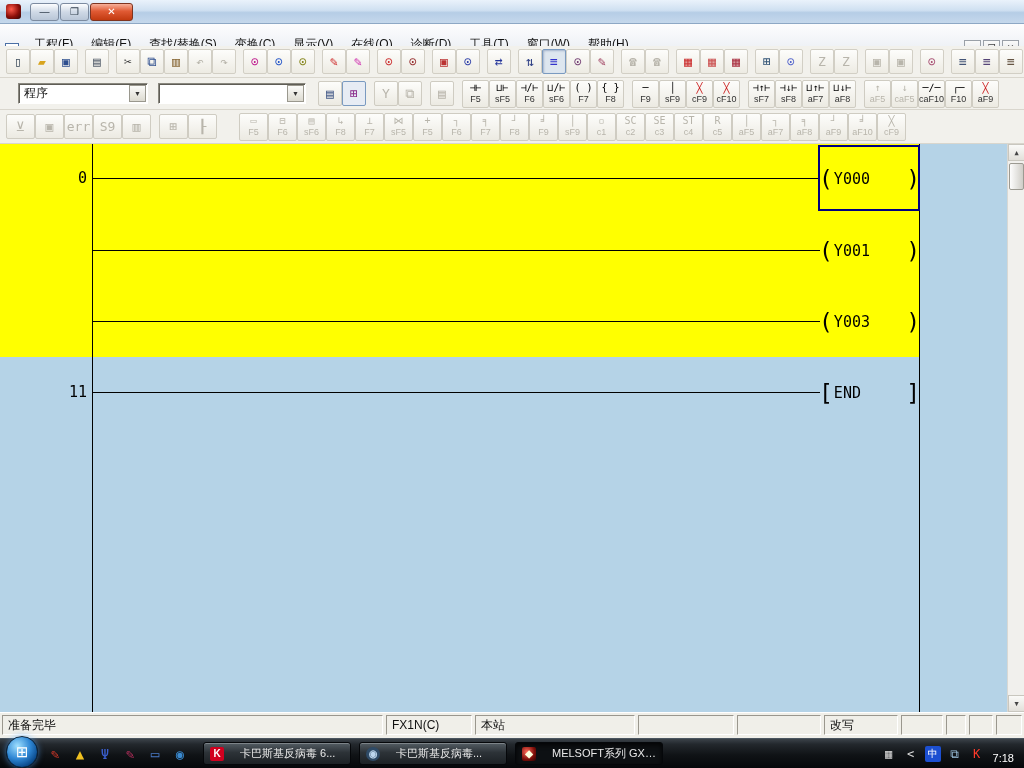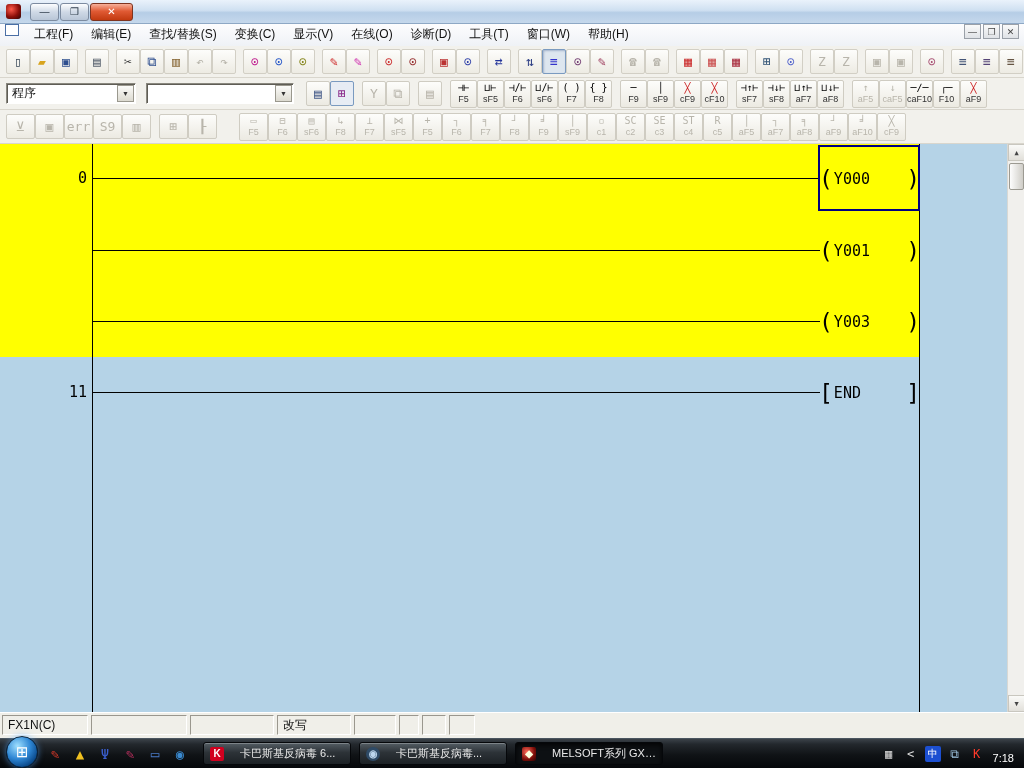--- a/index.html
+++ b/index.html
@@ -17,34 +17,34 @@
   .winbtns { display:flex; gap:1px; margin-left:4px; }
   .winbtn { width:29px; height:18px; border:1px solid #7c8ba0; border-radius:3px;
     background:linear-gradient(#fdfeff,#cfd9e6 50%,#b9c6d7); color:#33404f; font-size:10px;
     display:flex; align-items:center; justify-content:center; }
   .winbtn.close { width:43px; background:linear-gradient(#f7b09a,#e05a34 45%,#c23a10);
     border-color:#7e3420; color:#fff; }
 
   
   .menubar { position:absolute; top:24px; left:0; right:0; height:32px;
     background:linear-gradient(#fdfdfe,#e9edf3); border-bottom:1px solid #c8ccd4;
-    display:flex; align-items:flex-start; padding:0 3px; }
+    display:flex; align-items:flex-end; padding:0 3px; }
   .childicon { width:14px; height:12px; background:#fff; border:1px solid #4a6fa5; margin:0 6px 0 2px; flex:none; }
   .mitem { padding:2px 9px; color:#111; cursor:default; }
   .menuspacer { flex:1; }
   .childbtns { display:flex; gap:2px; margin-right:2px; }
   .childbtn { width:17px; height:15px; border:1px solid #9aa0a8;
     background:linear-gradient(#fafafa,#dfe2e6); color:#444; font-size:9px;
     display:flex; align-items:center; justify-content:center; }
 
   
   .tbar { position:absolute; left:0; right:0; background:#f2f1ec; border-bottom:1px solid #d9d6cd;
     display:flex; align-items:center; }
   #tb1 { top:46px; height:32px; padding-left:6px; }
-  #tb2 { top:78px; height:32px; padding-left:6px; }
+  #tb2 { top:78px; height:32px; padding-left:18px; }
   #tb3 { top:110px; height:34px; padding-left:6px; }
   .tbtn { width:24px; height:25px; flex:none; border:1px solid #d2cfc5; border-radius:2px;
     background:linear-gradient(#fdfdfb,#edebe3); display:flex; align-items:center; justify-content:center;
     font-family:"DejaVu Sans Mono","DejaVu Sans",monospace; font-size:13px; color:#444; cursor:default; }
   .tbtn.sep { margin-left:7px; }
   .tbtn.disabled { color:#b8b5ab; }
   .tbtn.pressed { background:#dde6ef; border-color:#7a9ac0; box-shadow:inset 1px 1px 2px rgba(60,90,140,.35); }
 
   
   .combo { height:21px; background:#fff; border:1px solid; border-color:#8a887f #fff #fff #8a887f;
@@ -560,22 +560,28 @@
 
     <div class="vscroll">
       <div class="sarr up">▲</div>
       <div class="sthumb"></div>
       <div class="sarr down">▼</div>
     </div>
   </div>
 
   <div class="statusbar">
 
+  <div class="seg" style="flex: 1 1 0%;">
+        <span>准备完毕</span>
+      </div>
       <div class="seg" style="width: 86px;">
         <span>FX1N(C)</span>
+      </div>
+      <div class="seg" style="width: 160px;">
+        <span>本站</span>
       </div>
       <div class="seg" style="width: 96px;">
         <span></span>
       </div>
       <div class="seg" style="width: 84px;">
         <span></span>
       </div>
       <div class="seg" style="width: 74px;">
         <span>改写</span>
       </div>

